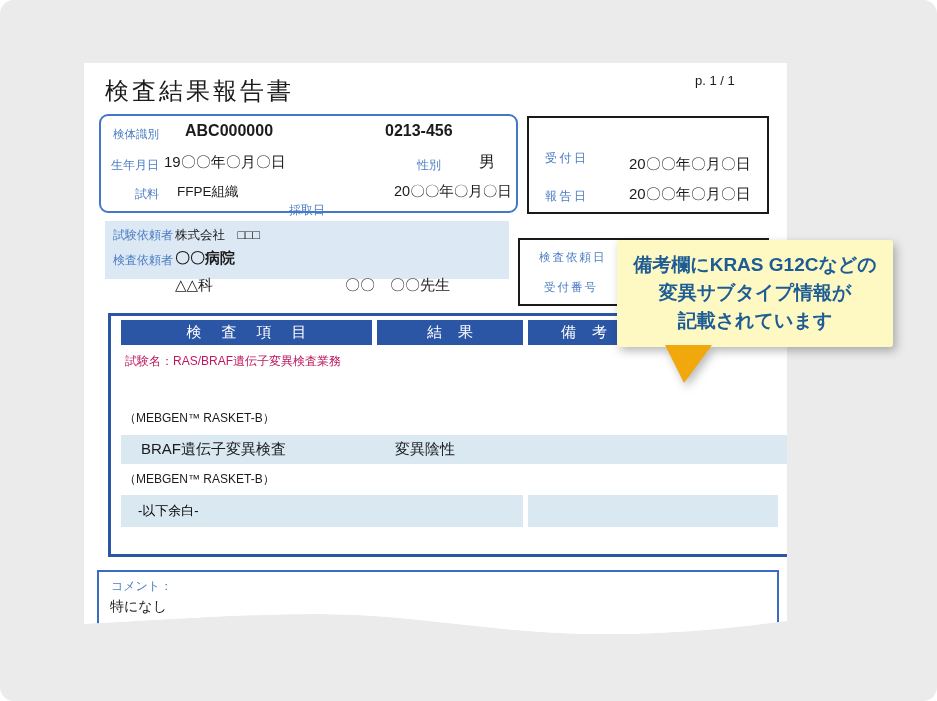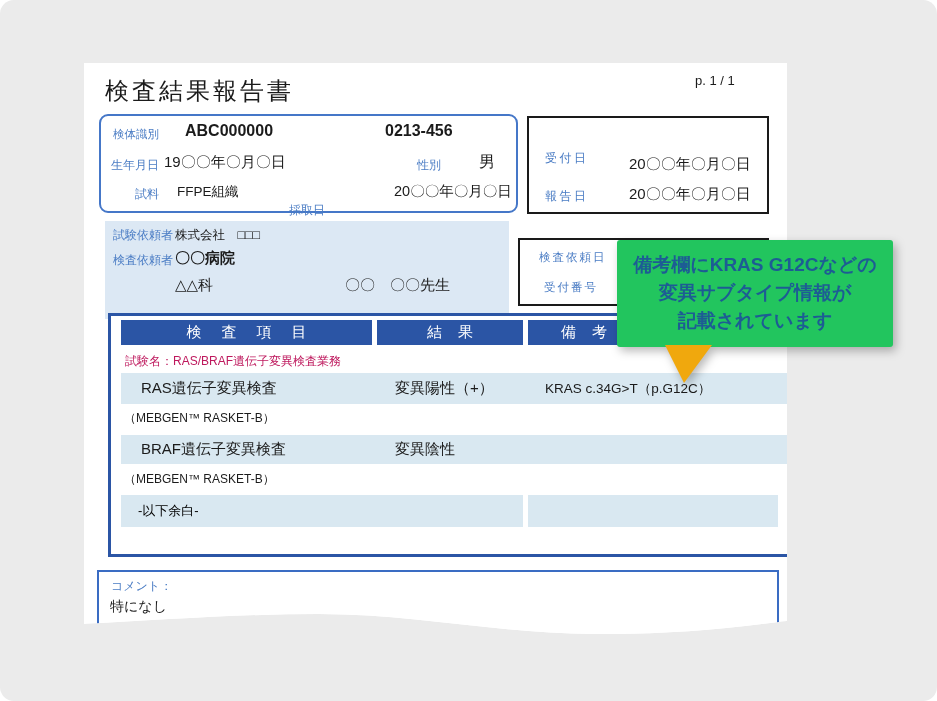--- a/index.html
+++ b/index.html
@@ -15,21 +15,21 @@
   
   .spec-box{left:15px;top:51px;width:415px;height:95px;border:2px solid #4577c8;border-radius:9px;background:#fff;}
   .spec-box .lbl{position:absolute;left:6px;width:52px;text-align:right;}
   .val{color:#1b1b1b;}
 
   
   .dates-box{left:443px;top:53px;width:238px;height:94px;border:2px solid #1a1a1a;background:#fff;}
   .ls2{letter-spacing:2.5px;}
 
   
-  .req-section{left:21px;top:158px;width:404px;height:98px;background:#dce8f4;}
+  .req-section{left:21px;top:158px;width:404px;height:58px;background:#dce8f4;}
 
   
   .reqnum-box{left:434px;top:175px;width:247px;height:64px;border:2px solid #1a1a1a;background:#fff;}
 
   
   .rtable{left:24px;top:250px;width:684px;height:238px;border:3px solid #2b55a5;background:#fff;}
   .hband{position:absolute;top:4px;height:25px;background:#2b55a5;color:#ffffff;font-size:15px;
          display:flex;align-items:center;}
   .c1{left:10px;width:251px;}
   .c2{left:266px;width:146px;}
@@ -44,21 +44,21 @@
   .res{font-size:15px;padding-left:18px;color:#1b1b1b;}
   .note{font-size:13.5px;padding-left:17px;color:#1b1b1b;}
   .subline{font-size:12px;color:#1b1b1b;}
   .study{font-size:12px;color:#be185d;}
 
   
   .comment-box{left:13px;top:507px;width:678px;height:90px;border:2px solid #3a6cc3;background:#fff;}
 
   
   .callout-wrap{position:absolute;left:617px;top:240px;width:276px;height:145px;filter:drop-shadow(3px 4px 5px rgba(0,0,0,0.28));z-index:5;}
-  .callout{position:absolute;left:0;top:0;width:276px;height:107px;background:#22c55e;border-radius:3px;
+  .callout{position:absolute;left:0;top:0;width:276px;height:107px;background:#fef9c3;border-radius:3px;
            color:#1d5c94;font-weight:bold;font-size:19px;line-height:28px;text-align:center;padding-top:11px;box-sizing:border-box;}
   .tail{position:absolute;left:46px;top:105px;}
 </style>
 </head>
 <body>
 
 <div class="canvas">
 
   <div class="paper" style="box-shadow:4px 6px 10px rgba(0,0,0,0.25);">
 
@@ -102,25 +102,20 @@
       <span class="abs blue-lbl" style="left:24px;top:40px;font-size:11.5px;letter-spacing:2px;">受付番号</span>
     </div>
 
     <div class="abs rtable">
       <div class="hband c1 hsp">検査項目</div>
       <div class="hband c2 hsp2">結果</div>
       <div class="hband c3 hsp2">備考</div>
 
       <div class="abs study" style="left:14px;top:37px;">試験名：RAS/BRAF遺伝子変異検査業務</div>
 
-      <div class="cellrow" style="top:57px;height:31px;">
-        <div class="cell c1 itm">RAS遺伝子変異検査</div>
-        <div class="cell c2 res">変異陽性（+）</div>
-        <div class="cell c3 note">KRAS c.34G&gt;T（p.G12C）</div>
-      </div>
       <div class="abs subline" style="left:13px;top:94px;">（MEBGEN™ RASKET-B）</div>
 
       <div class="cellrow" style="top:119px;height:29px;">
         <div class="cell c2 res">変異陰性</div>
         <div class="cell c1 itm">BRAF遺伝子変異検査</div>
         <div class="cell c3 note"></div>
       </div>
       <div class="abs subline" style="left:13px;top:155px;">（MEBGEN™ RASKET-B）</div>
 
       <div class="cellrow" style="top:179px;height:32px;">

